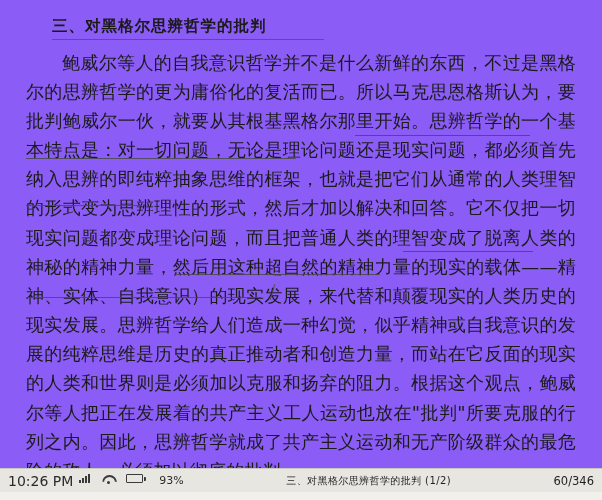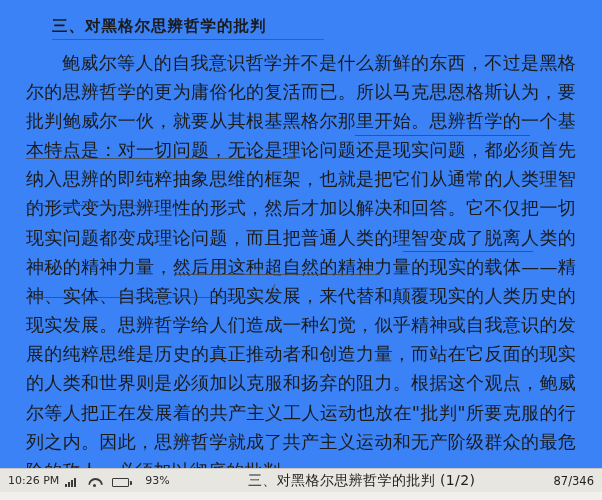--- a/index.html
+++ b/index.html
@@ -10,21 +10,21 @@
     width: 602px;
     height: 500px;
     background: #f2f0ec;
     font-family: "DejaVu Sans", sans-serif;
     overflow: hidden;
   }
   .page {
     position: relative;
     width: 602px;
     height: 492px;
-    background: #3b82f6;
+    background: #8b5cf6;
     box-sizing: border-box;
     display: flex;
     flex-direction: column;
   }
   .content {
     flex: 1 1 auto;
     padding: 14px 26px 0 26px;
     box-sizing: border-box;
     overflow: hidden;
   }
@@ -80,22 +80,22 @@
     padding: 0 8px;
     box-sizing: border-box;
     font-size: 11px;
     color: #2c2c2c;
   }
   .sb-left {
     display: flex;
     align-items: center;
     gap: 6px;
   }
-  .sb-clock { font-size: 11px; color: #2b2b2b; }
-  .sb-icons { display: flex; align-items: flex-end; gap: 12px; }
+  .sb-clock { font-size: 14px; color: #2b2b2b; }
+  .sb-icons { display: flex; align-items: flex-start; gap: 12px; }
   .sig {
     display: inline-block;
     width: 11px;
     height: 9px;
     position: relative;
   }
   .sig i {
     position: absolute;
     bottom: 0;
     width: 2px;
@@ -145,21 +145,21 @@
     background: #3a3a3a;
   }
   .batt-cap {
     width: 2px;
     height: 4px;
     background: #3a3a3a;
     border-radius: 0 1px 1px 0;
   }
   .batt-pct { font-size: 11px; margin-left: 1px; }
   .sb-center {
-    font-size: 14px;
+    font-size: 10px;
     color: #1f1f1f;
     letter-spacing: 0.4px;
   }
   .sb-right {
     font-size: 11.5px;
     color: #1f1f1f;
   }
 </style>
 </head>
 <body>
@@ -193,16 +193,16 @@
           </span>
         <span class="wifi"></span>
         <span class="battery">
           <span class="batt-body"><span class="batt-fill" style="width:93%"></span></span>
           <span class="batt-cap"></span>
         </span>
         <span class="batt-pct">93%</span>
       </span>
     </div>
     <div class="sb-center">三、对黑格尔思辨哲学的批判 (1/2)</div>
-    <div class="sb-right">87/346</div>
+    <div class="sb-right">60/346</div>
   </div>
 
 </div>
 
 </body></html>

